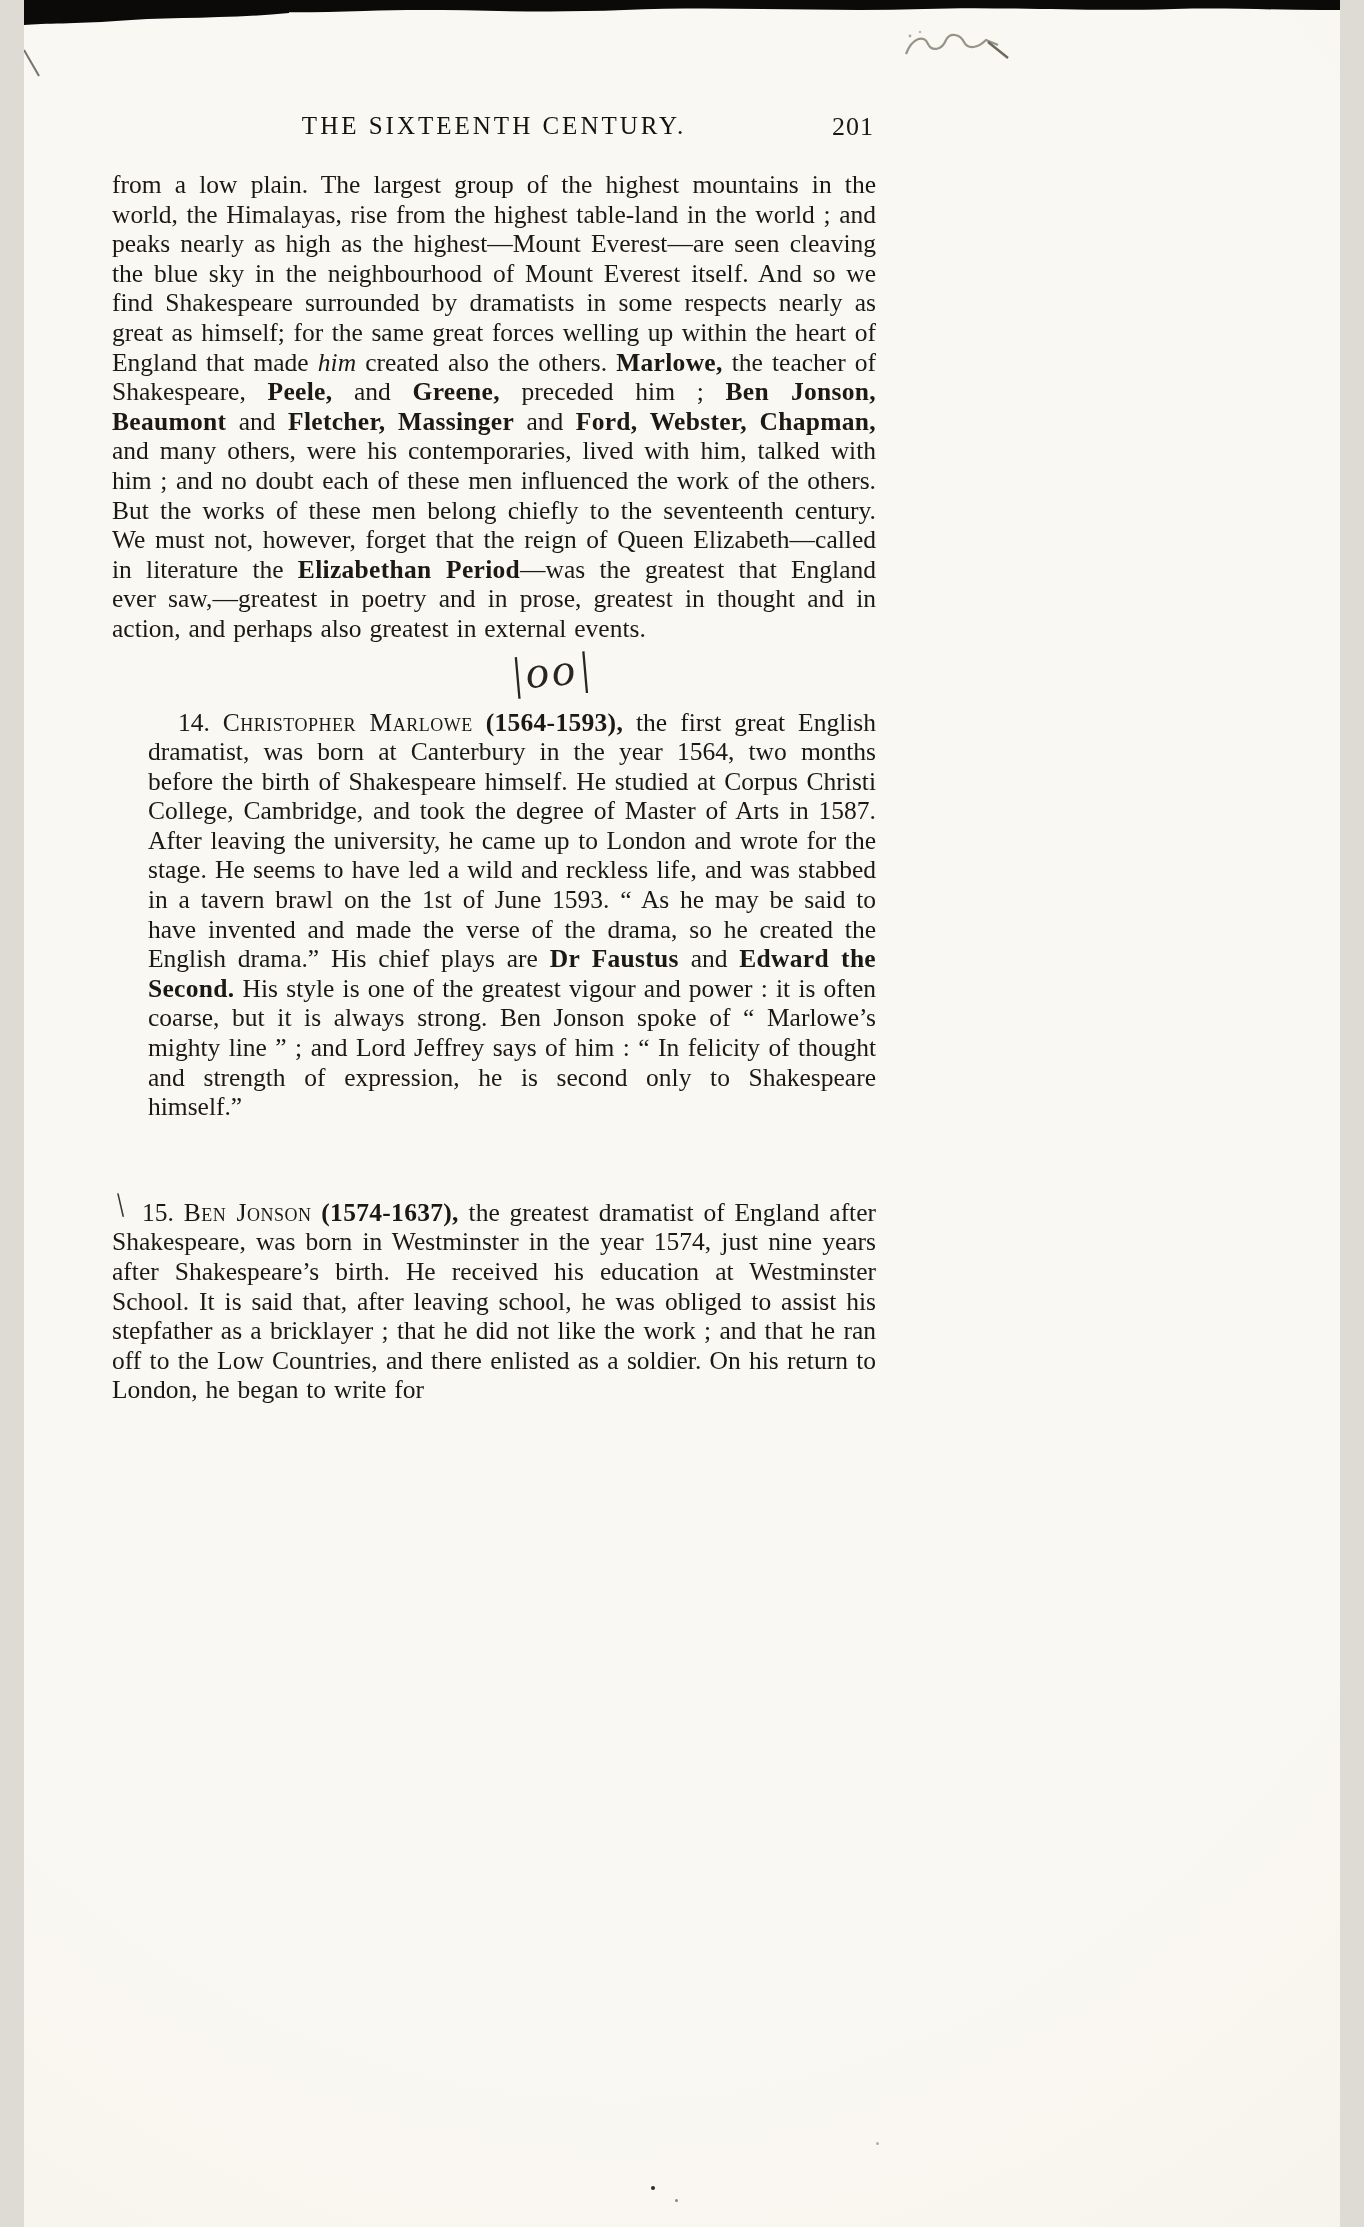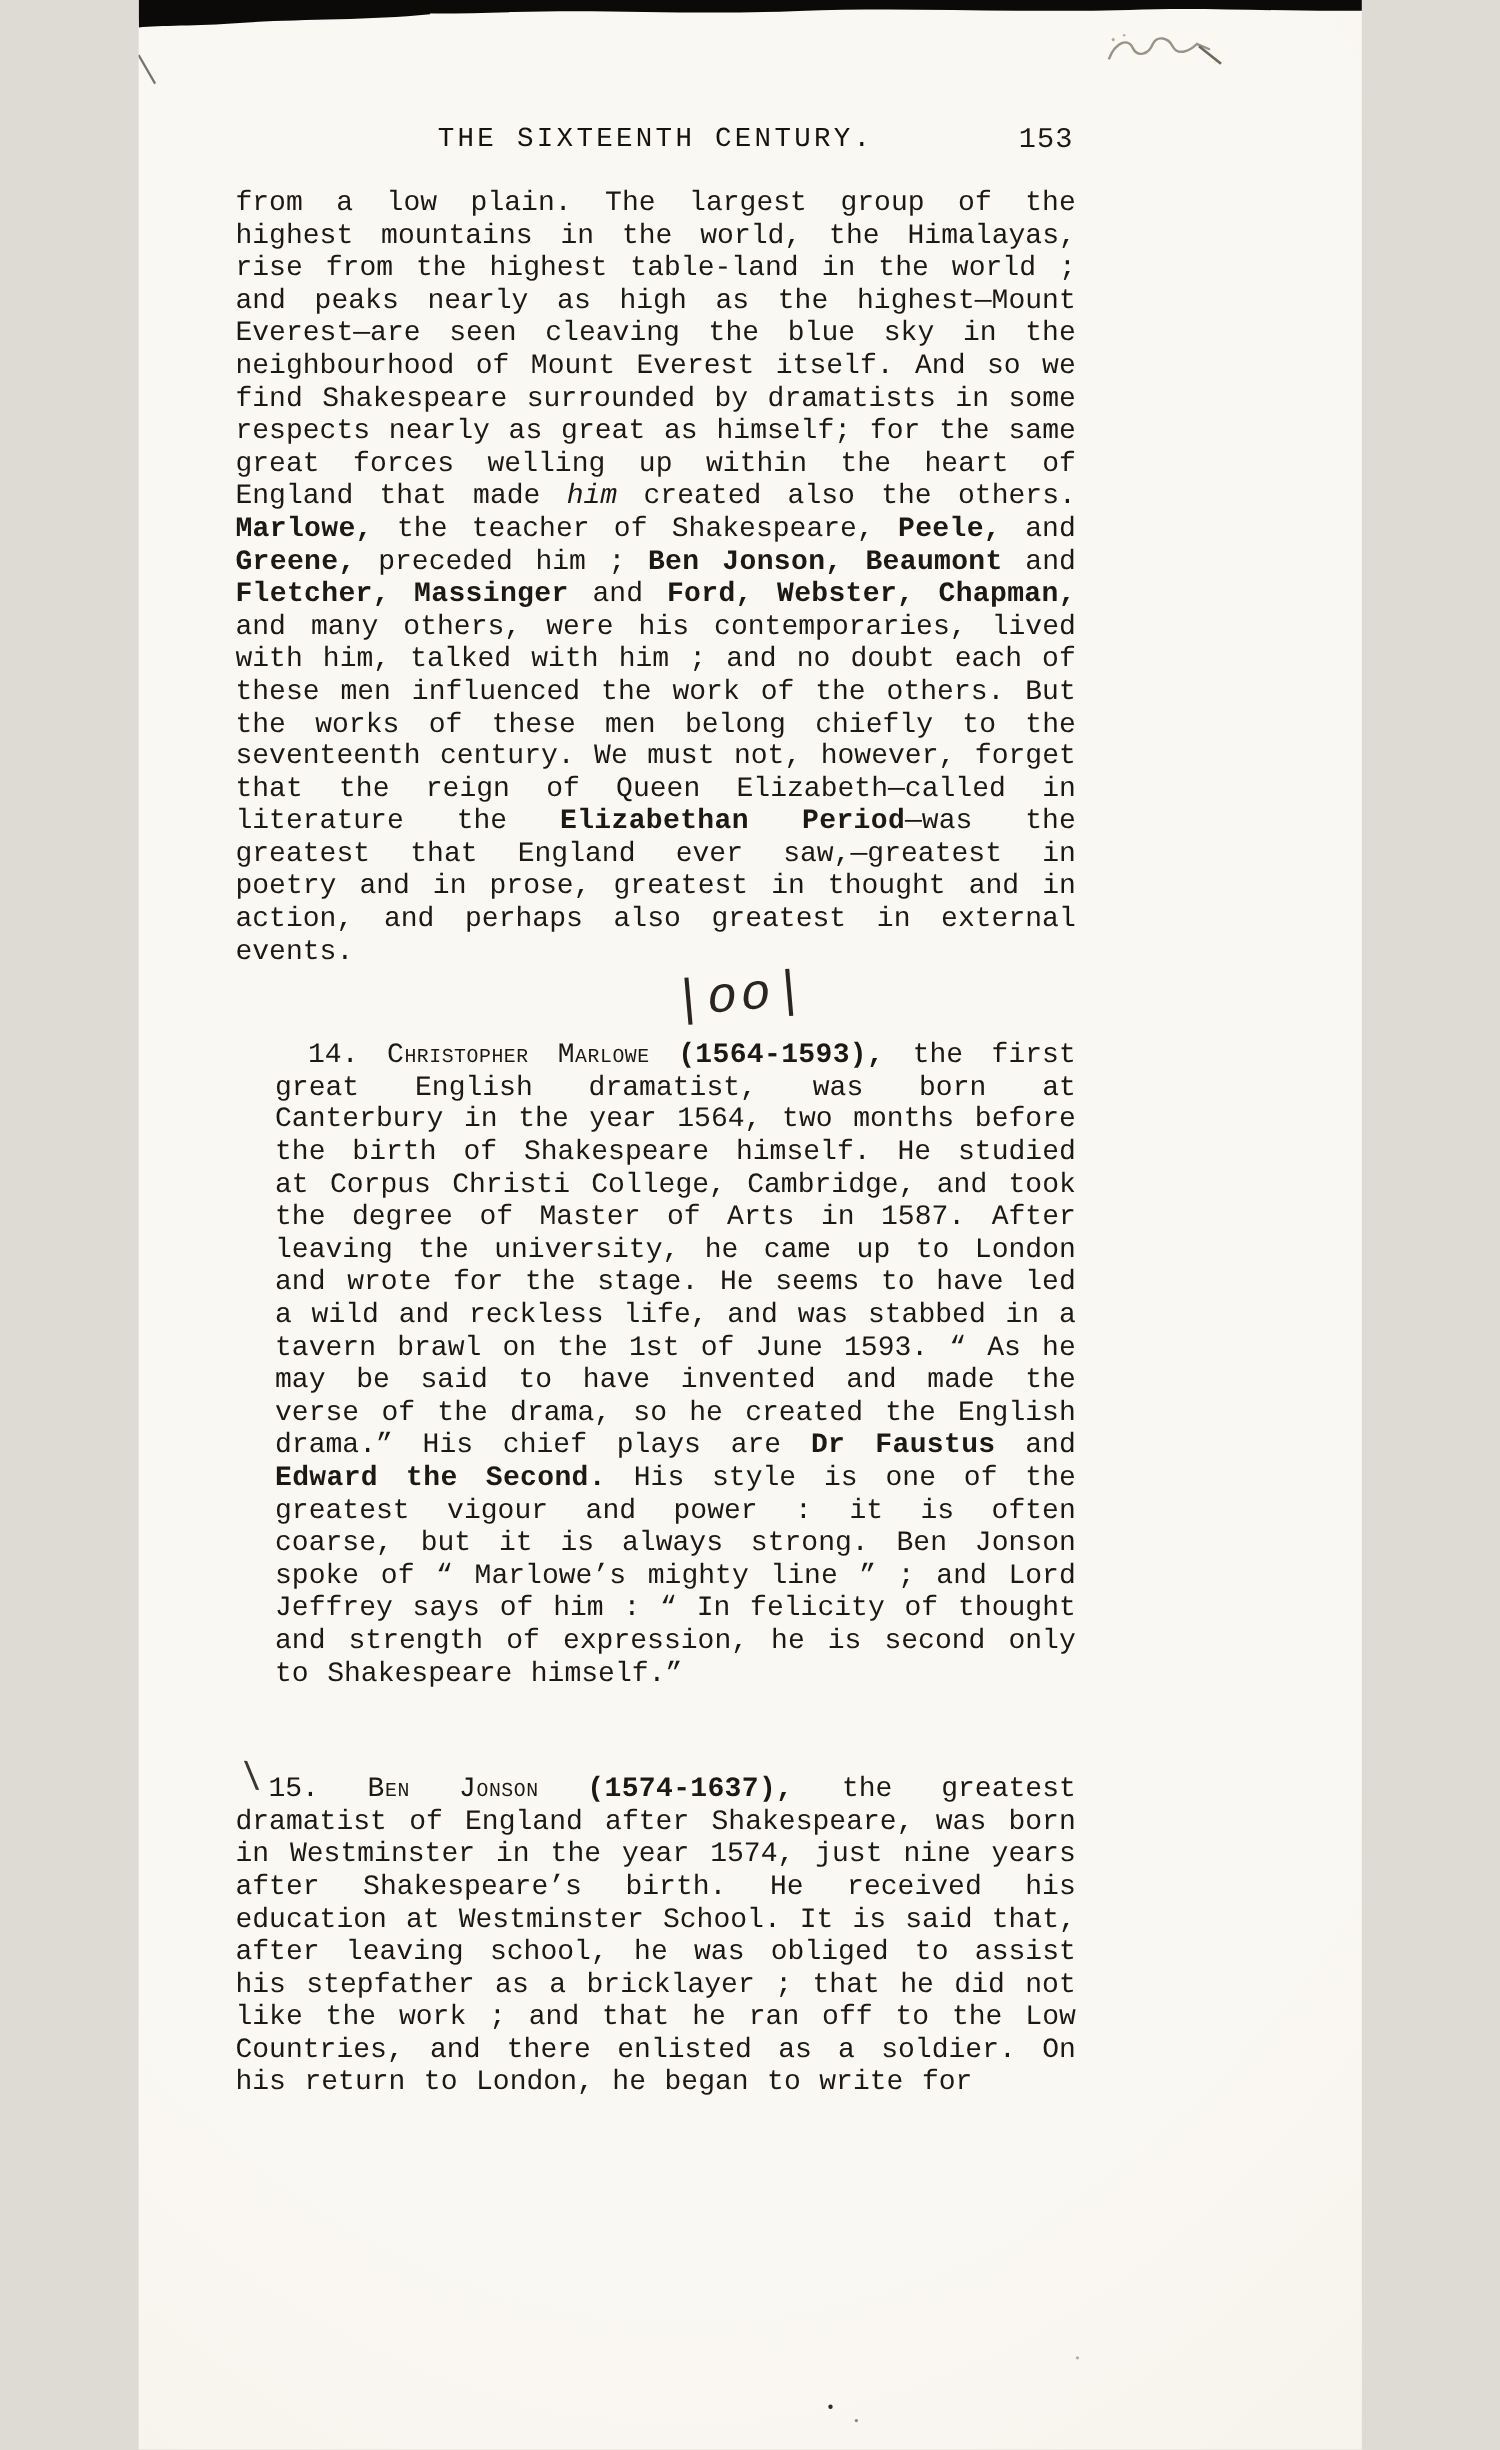--- a/index.html
+++ b/index.html
@@ -1,23 +1,23 @@
 <!DOCTYPE html>
 <html><head>
 <meta charset="utf-8">
 <style>
   * { box-sizing: border-box; }
   html, body { margin: 0; padding: 0; background: #dedbd4; }
   .scan {
     position: relative;
-    width: 1112px;
+    width: 1316px;
     height: 2227px;
     margin: 0 auto;
     background: radial-gradient(ellipse 130% 95% at 45% 40%, #faf8f2 55%, #f2efe6 100%);
-    font-family: Liberation Mono, monospace;
+    font-family: Liberation Serif, serif;
     color: #1c1812;
     overflow: hidden;
   }
 
   
   .top-strip { position: absolute; top: 0; left: 0; width: 1364px; height: 30px; display: block; }
   .squiggle { position: absolute; left: 878px; top: 26px; width: 120px; height: 42px; }
   .edge-tick-right { position: absolute; left: 1322px; top: 54px; width: 36px; height: 30px; }
   .edge-tick-left { position: absolute; left: -3px; top: 46px; width: 26px; height: 34px; }
   .dot { position: absolute; border-radius: 50%; background: #2e2a24; }
@@ -91,21 +91,21 @@
   </svg>
 
   <span class="dot d1"></span>
   <span class="dot d2"></span>
   <span class="dot d3"></span>
 
   <div class="text-col">
 
     <div class="running-head">
       <span class="head-title">THE SIXTEENTH CENTURY.</span>
-      <span class="page-num">153</span>
+      <span class="page-num">201</span>
     </div>
 
     <p class="para"><span>from a low plain.  The largest group of the highest mountains in the world, the Himalayas, rise from the highest table-land in the world ; and peaks nearly as high as the highest—Mount Everest—are seen cleaving the blue sky in the neighbourhood of Mount Everest itself.  And so we find Shakespeare surrounded by dramatists in some respects nearly as great as himself; for the same great forces welling up within the heart of England that made </span><span class="seg-i">him</span><span> created also the others.  </span><span class="seg-b">Marlowe,</span><span> the teacher of Shakespeare, </span><span class="seg-b">Peele,</span><span> and </span><span class="seg-b">Greene,</span><span> preceded him ; </span><span class="seg-b">Ben Jonson, Beaumont</span><span> and </span><span class="seg-b">Fletcher, Massinger</span><span> and </span><span class="seg-b">Ford, Webster, Chapman,</span><span> and many others, were his contemporaries, lived with him, talked with him ; and no doubt each of these men influenced the work of the others.  But the works of these men belong chiefly to the seventeenth century.  We must not, however, forget that the reign of Queen Elizabeth—called in literature the </span><span class="seg-b">Elizabethan Period</span><span>—was the greatest that England ever saw,—greatest in poetry and in prose, greatest in thought and in action, and perhaps also greatest in external events.</span></p>
 
     <div class="annotation-row">
       <span class="annotation">|oo|</span>
     </div>
 
     <p class="para indented para-14"><span>14. </span><span class="seg-sc">Christopher Marlowe</span><span> </span><span class="seg-b">(1564-1593),</span><span> the first great English dramatist, was born at Canterbury in the year 1564, two months before the birth of Shakespeare himself.  He studied at Corpus Christi College, Cambridge, and took the degree of Master of Arts in 1587.  After leaving the university, he came up to London and wrote for the stage.  He seems to have led a wild and reckless life, and was stabbed in a tavern brawl on the 1st of June 1593.  “ As he may be said to have invented and made the verse of the drama, so he created the English drama.”  His chief plays are </span><span class="seg-b">Dr Faustus</span><span> and </span><span class="seg-b">Edward the Second.</span><span>  His style is one of the greatest vigour and power : it is often coarse, but it is always strong.  Ben Jonson spoke of “ Marlowe’s mighty line ” ; and Lord Jeffrey says of him : “ In felicity of thought and strength of expression, he is second only to Shakespeare himself.”</span></p>
 

